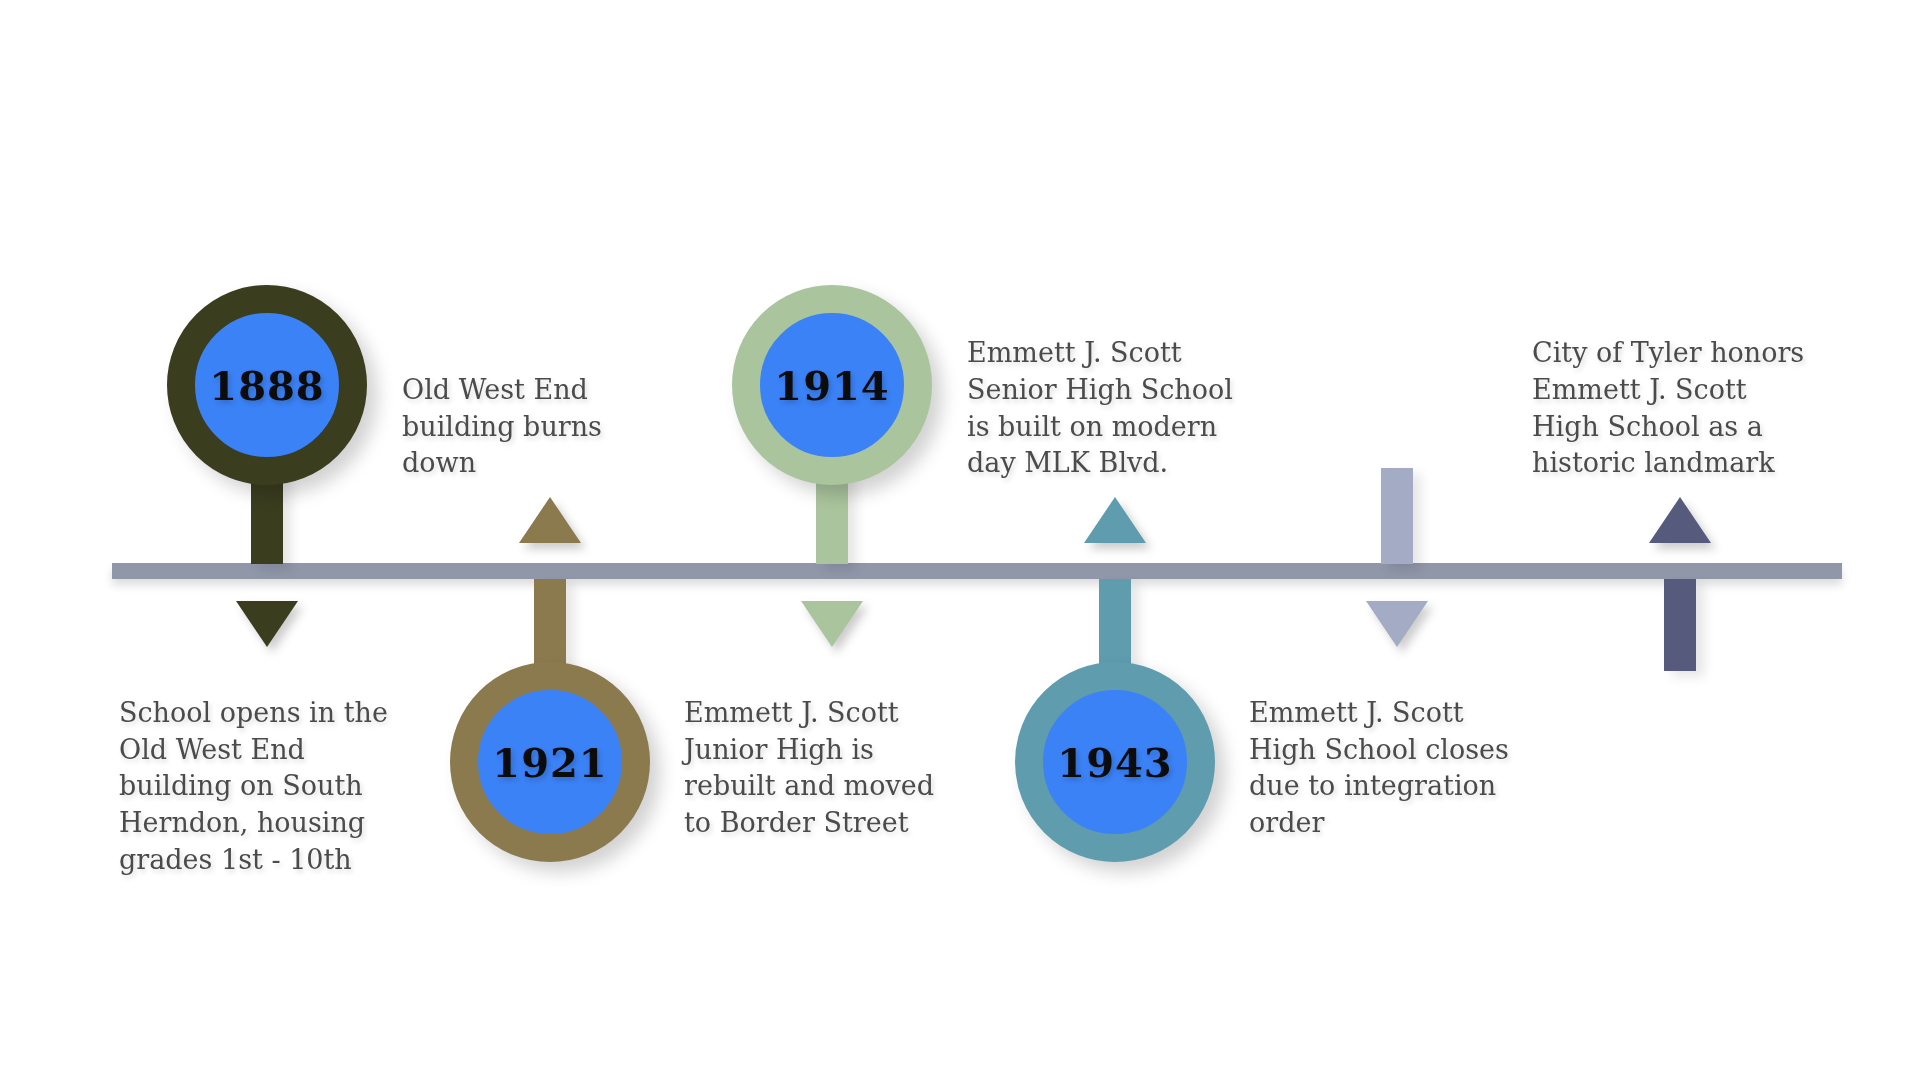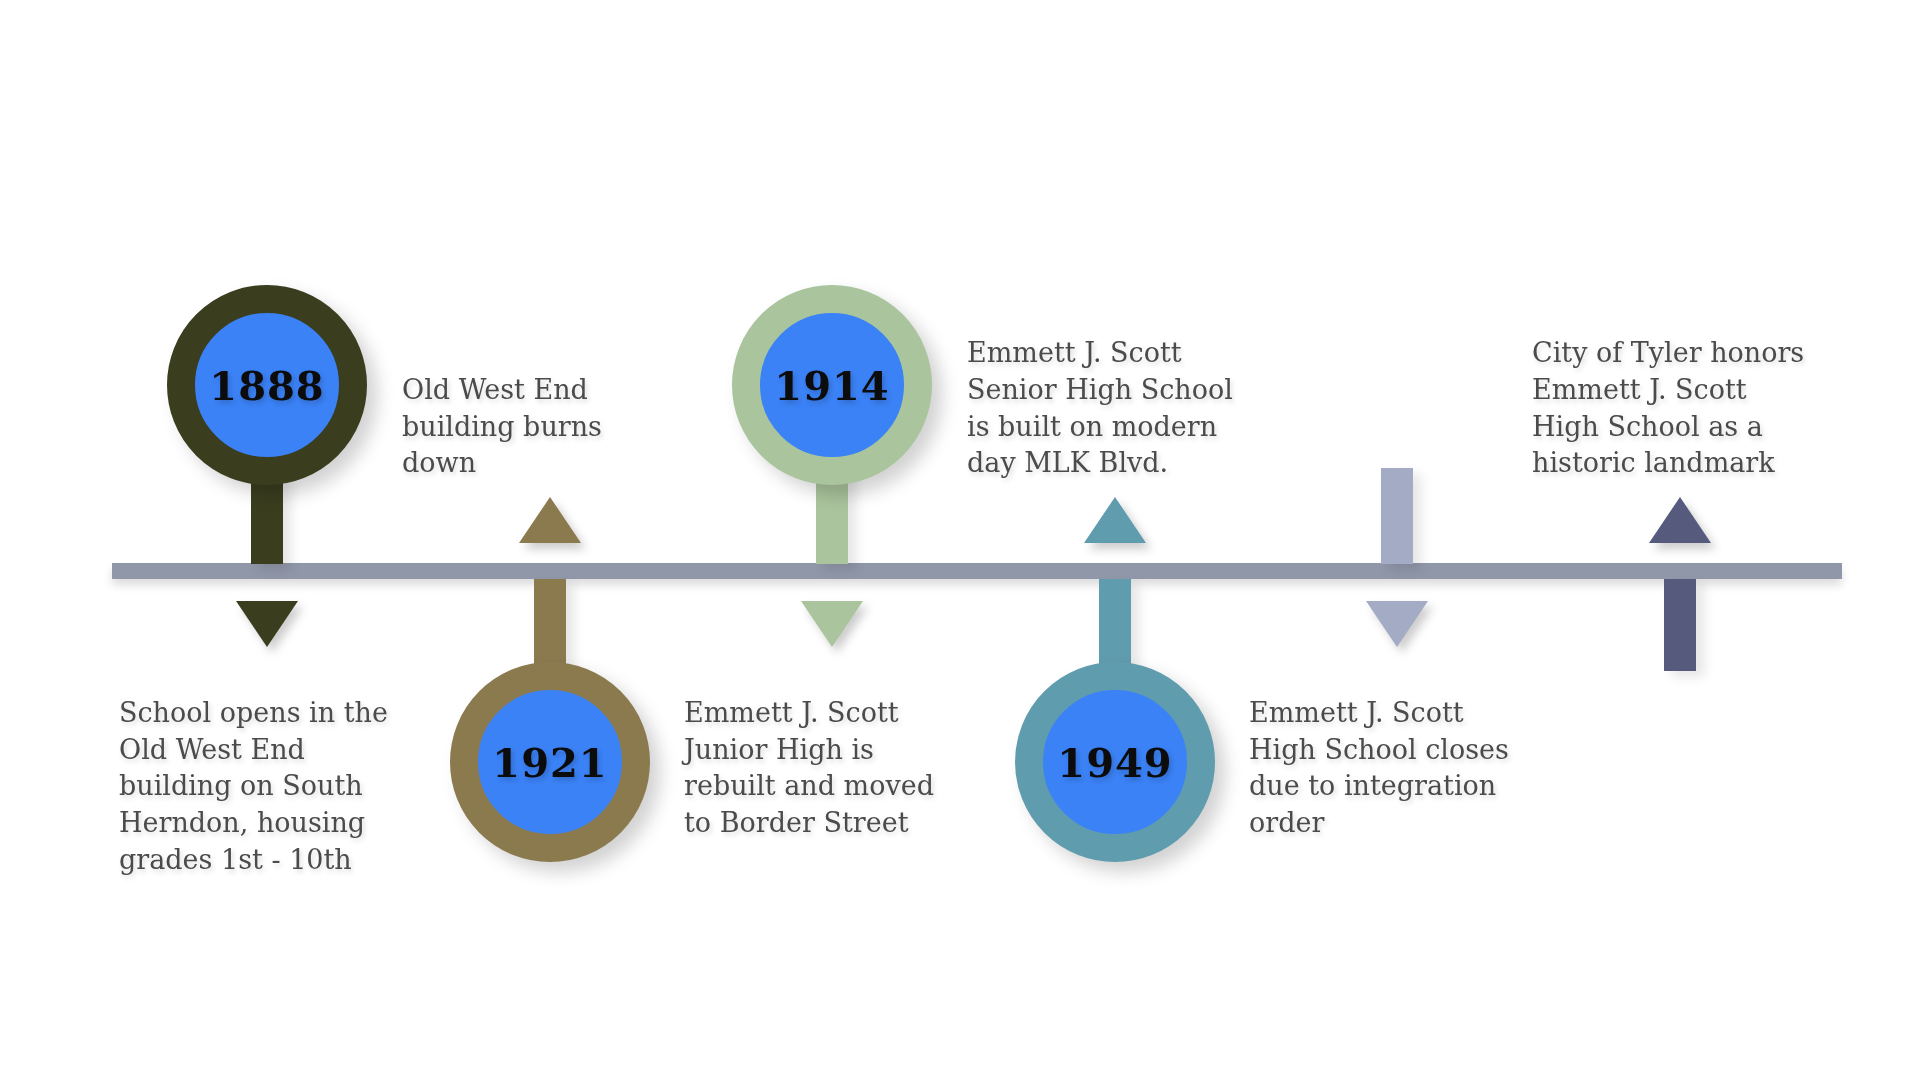--- a/index.html
+++ b/index.html
@@ -144,21 +144,21 @@
   </div>
 
   <div class="event below e3" style="--c: #5f9cae;">
     <div class="desc">Emmett J. Scott
 Senior High School
 is built on modern
 day MLK Blvd.</div>
     <div class="arrow up"></div>
     <div class="stem"></div>
     <div class="circle">
-      <span class="year">1949</span>
+      <span class="year">1943</span>
     </div>
   </div>
 
   <div class="event above e4" style="--c: #a4abc5;">
     <div class="stem"></div>
     <div class="arrow down"></div>
     <div class="desc">Emmett J. Scott
 High School closes
 due to integration
 order</div>

